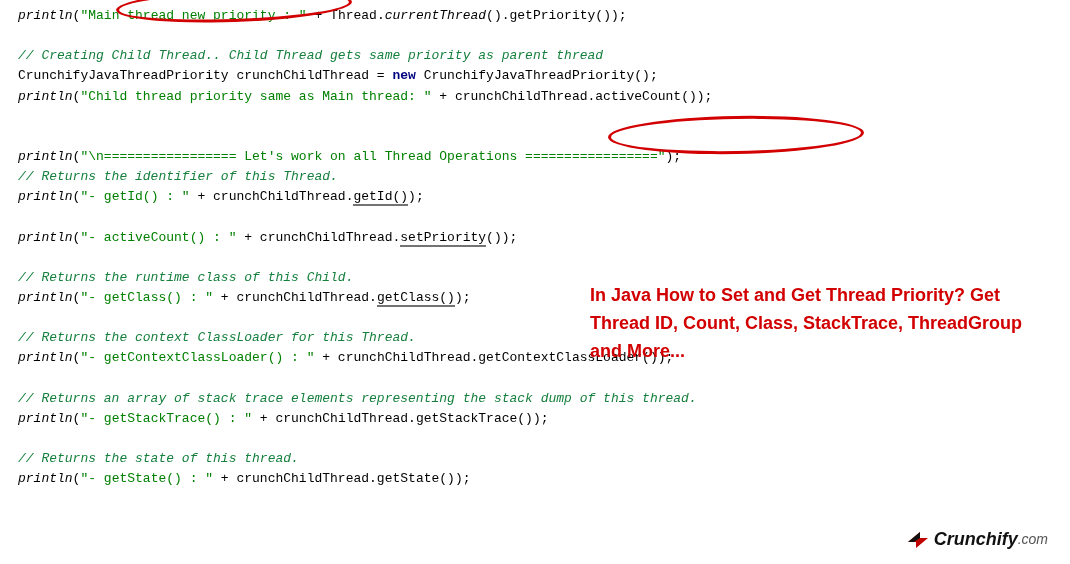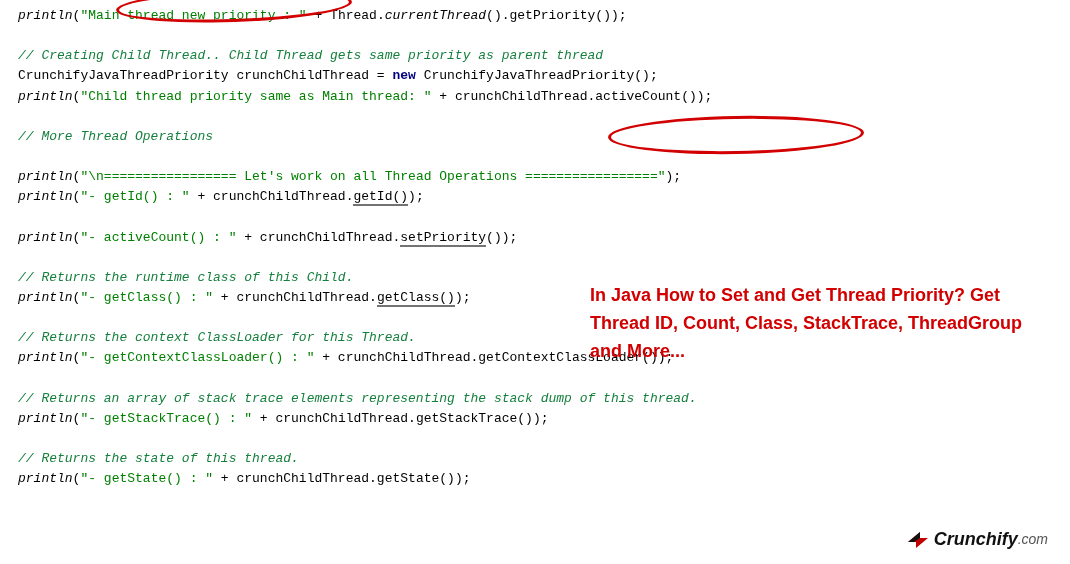--- a/index.html
+++ b/index.html
@@ -63,23 +63,23 @@
 </head>
 <body>
 
 <div>
 <div class="code-line"><span class="k-it">println</span><span>(</span><span class="c-str">"Main thread new priority : "</span><span> + Thread.</span><span class="k-it">currentThread</span><span>().getPriority());</span></div>
 <div class="code-line"> </div>
 <div class="code-line c-com">// Creating Child Thread.. Child Thread gets same priority as parent thread</div>
 <div class="code-line"><span>CrunchifyJavaThreadPriority crunchChildThread = </span><span class="c-kw">new</span><span> CrunchifyJavaThreadPriority();</span></div>
 <div class="code-line"><span class="k-it">println</span><span>(</span><span class="c-str">"Child thread priority same as Main thread: "</span><span> + crunchChildThread.activeCount());</span></div>
 <div class="code-line"> </div>
-<div class="code-line c-com">// More Thread Operations</div>
 <div class="code-line"> </div>
 <div class="code-line"><span class="k-it">println</span><span>(</span><span class="c-str">"\n================= Let's work on all Thread Operations ================="</span><span>);</span></div>
+<div class="code-line c-com">// Returns the identifier of this Thread.</div>
 <div class="code-line"><span class="k-it">println</span><span>(</span><span class="c-str">"- getId() : "</span><span> + crunchChildThread.</span><span class="redund">getId()</span><span>);</span></div>
 <div class="code-line"> </div>
 <div class="code-line"><span class="k-it">println</span><span>(</span><span class="c-str">"- activeCount() : "</span><span> + crunchChildThread.</span><span class="redund">setPriority</span><span>());</span></div>
 <div class="code-line"> </div>
 <div class="code-line c-com">// Returns the runtime class of this Child.</div>
 <div class="code-line"><span class="k-it">println</span><span>(</span><span class="c-str">"- getClass() : "</span><span> + crunchChildThread.</span><span class="redund">getClass()</span><span>);</span></div>
 <div class="code-line"> </div>
 <div class="code-line c-com">// Returns the context ClassLoader for this Thread.</div>
 <div class="code-line"><span class="k-it">println</span><span>(</span><span class="c-str">"- getContextClassLoader() : "</span><span> + crunchChildThread.getContextClassLoader());</span></div>
 <div class="code-line"> </div>

